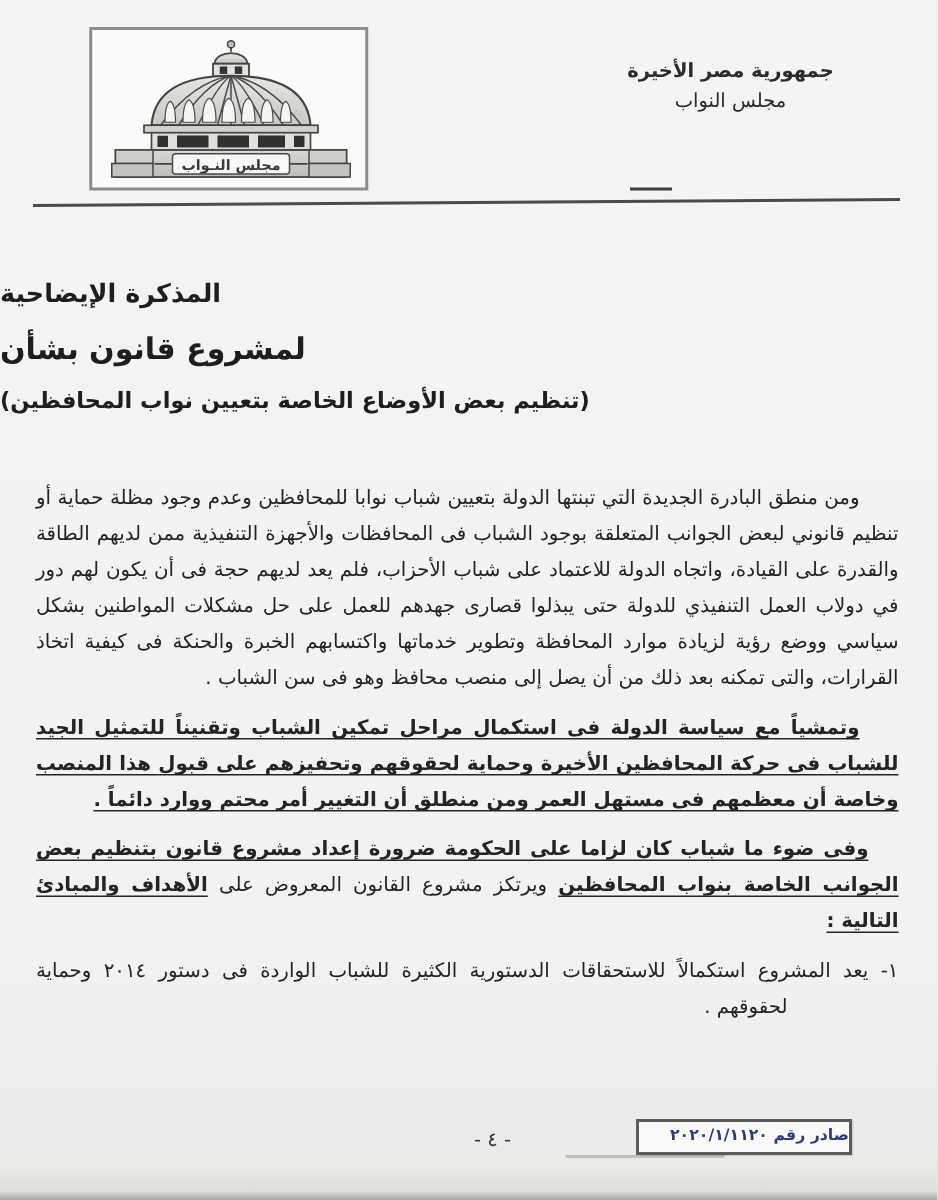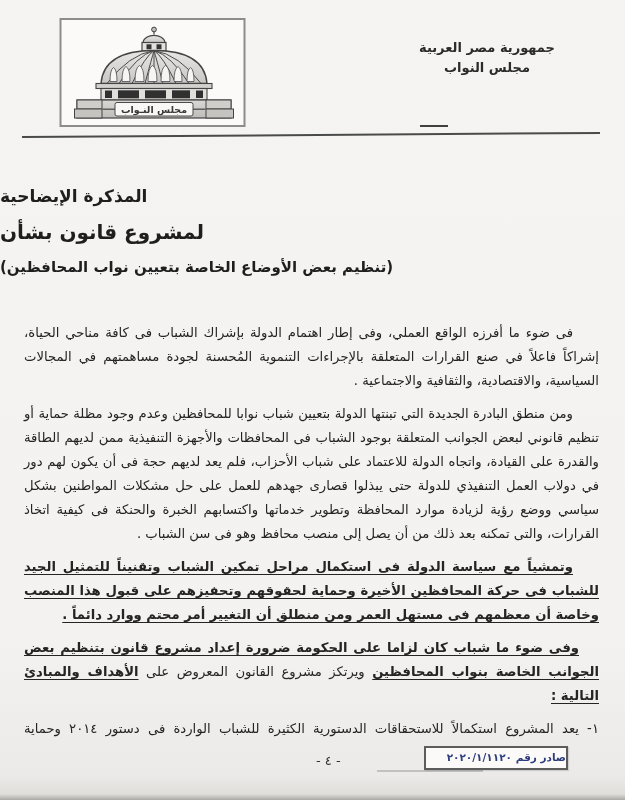--- a/index.html
+++ b/index.html
@@ -10,21 +10,21 @@
   }
   .page{
     position:relative;width:625px;height:800px;overflow:hidden;
     background:linear-gradient(180deg,#f5f4f2 0%,#f3f2f0 80%,#eceae8 97%,#dcdad7 100%);
     direction:rtl;color:#2b2b2b;
   }
   
   .logo-box{position:absolute;left:40px;top:17px;width:206px;height:111px;}
   .header-text{position:absolute;left:402px;top:40px;width:170px;text-align:center;}
   .hline1{font-size:13px;font-weight:700;margin-bottom:5px;}
-  .hline2{font-size:13px;font-weight:700;margin-bottom:22px;}
+  .hline2{font-size:13px;font-weight:400;margin-bottom:22px;}
   .hline3{font-size:15px;font-weight:700;}
   .hdash{position:absolute;left:18px;top:85px;width:28px;height:2px;background:#3f3f3f;}
   .rule{position:absolute;left:22px;top:134px;width:578px;height:2px;background:#4a4a4a;transform:rotate(-0.4deg);}
   
   .title{position:absolute;left:0;top:186px;width:100%;text-align:left;color:#1e1e1e;}
   .t1{font-size:17px;font-weight:700;margin-bottom:14px;}
   .t2{font-size:20px;font-weight:700;margin-bottom:14px;}
   .t3{font-size:15px;font-weight:700;}
   
   .bodytext{
@@ -110,35 +110,34 @@
       <rect x="147" y="82.5" width="25" height="9" fill="#cfcecb" stroke="#444" stroke-width="1"></rect>
       <rect x="147" y="91.5" width="27.5" height="9" fill="#c5c4c1" stroke="#444" stroke-width="1"></rect>
       <rect x="56" y="85" width="78" height="13.5" rx="2" fill="#f8f7f5" stroke="#4a4a4a" stroke-width="1"></rect>
       <line x1="44" y1="91.7" x2="56" y2="91.7" stroke="#444" stroke-width="1.2"></line>
       <line x1="134" y1="91.7" x2="146" y2="91.7" stroke="#444" stroke-width="1.2"></line>
       <text x="95" y="95.5" text-anchor="middle" font-size="9.5" font-weight="600" fill="#3a3a3a">مجلس النـواب</text>
     </svg>
   </div>
 
   <div class="header-text">
-    <div class="hline1">جمهورية مصر العربية</div>
+    <div class="hline1">جمهورية مصر الأخيرة</div>
     <div class="hline2">مجلس النواب</div>
     <div class="hdash"></div>
   </div>
 
   <div class="rule"></div>
 
   <div class="title">
     <div class="t1">المذكرة الإيضاحية</div>
     <div class="t2">لمشروع قانون بشأن</div>
     <div class="t3">(تنظيم بعض الأوضاع الخاصة بتعيين نواب المحافظين)</div>
   </div>
 
   <div class="bodytext">
-    <p class="indent">فى ضوء ما أفرزه الواقع العملي، وفى إطار اهتمام الدولة بإشراك الشباب فى كافة مناحي الحياة، إشراكاً فاعلاً في صنع القرارات المتعلقة بالإجراءات التنموية المُحسنة لجودة مساهمتهم في المجالات السياسية، والاقتصادية، والثقافية والاجتماعية .</p>
     <p class="indent">ومن منطق البادرة الجديدة التي تبنتها الدولة بتعيين شباب نوابا للمحافظين وعدم وجود مظلة حماية أو تنظيم قانوني لبعض الجوانب المتعلقة بوجود الشباب فى المحافظات والأجهزة التنفيذية ممن لديهم الطاقة والقدرة على القيادة، واتجاه الدولة للاعتماد على شباب الأحزاب، فلم يعد لديهم حجة فى أن يكون لهم دور في دولاب العمل التنفيذي للدولة حتى يبذلوا قصارى جهدهم للعمل على حل مشكلات المواطنين بشكل سياسي ووضع رؤية لزيادة موارد المحافظة وتطوير خدماتها واكتسابهم الخبرة والحنكة فى كيفية اتخاذ القرارات، والتى تمكنه بعد ذلك من أن يصل إلى منصب محافظ وهو فى سن الشباب .</p>
     <p class="indent bold ul p3">وتمشياً مع سياسة الدولة فى استكمال مراحل تمكين الشباب وتقنيناً للتمثيل الجيد للشباب فى حركة المحافظين الأخيرة وحماية لحقوقهم وتحفيزهم على قبول هذا المنصب وخاصة أن معظمهم فى مستهل العمر ومن منطلق أن التغيير أمر محتم ووارد دائماً .</p>
     <p class="p4"><span class="bold ul">وفى ضوء ما شباب كان لزاما على الحكومة ضرورة إعداد مشروع قانون بتنظيم بعض الجوانب الخاصة بنواب المحافظين</span><span> ويرتكز مشروع القانون المعروض على </span><span class="bold ul">الأهداف والمبادئ التالية :</span></p>
     <p class="item">١- يعد المشروع استكمالاً للاستحقاقات الدستورية الكثيرة للشباب الواردة فى دستور ٢٠١٤ وحماية لحقوقهم .</p>
   </div>
 
   <div class="pageno">- ٤ -</div>
   <div class="stampbox">صادر رقم ٢٠٢٠/١/١١٢٠</div>
   <div class="smudge"></div>
   <div class="bottom-shade"></div>

